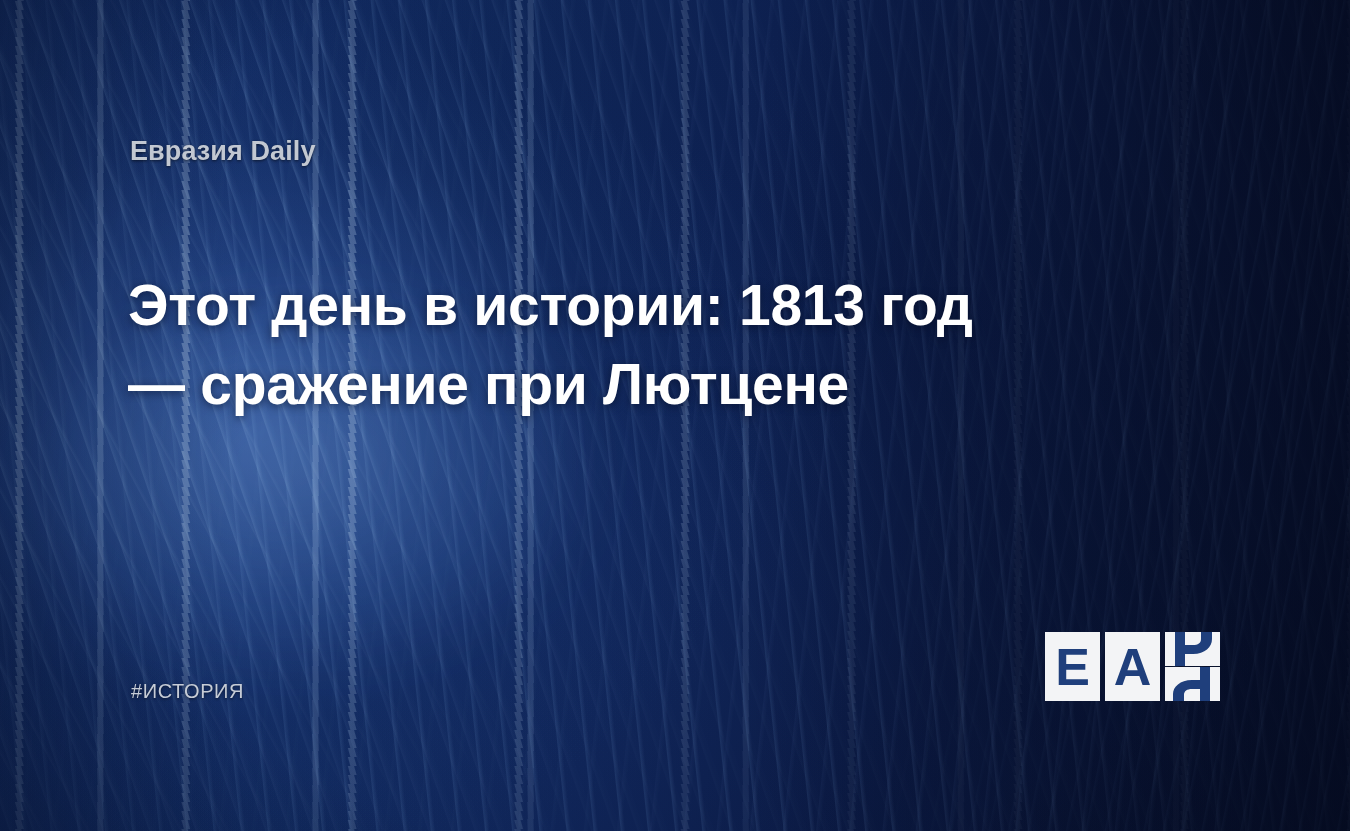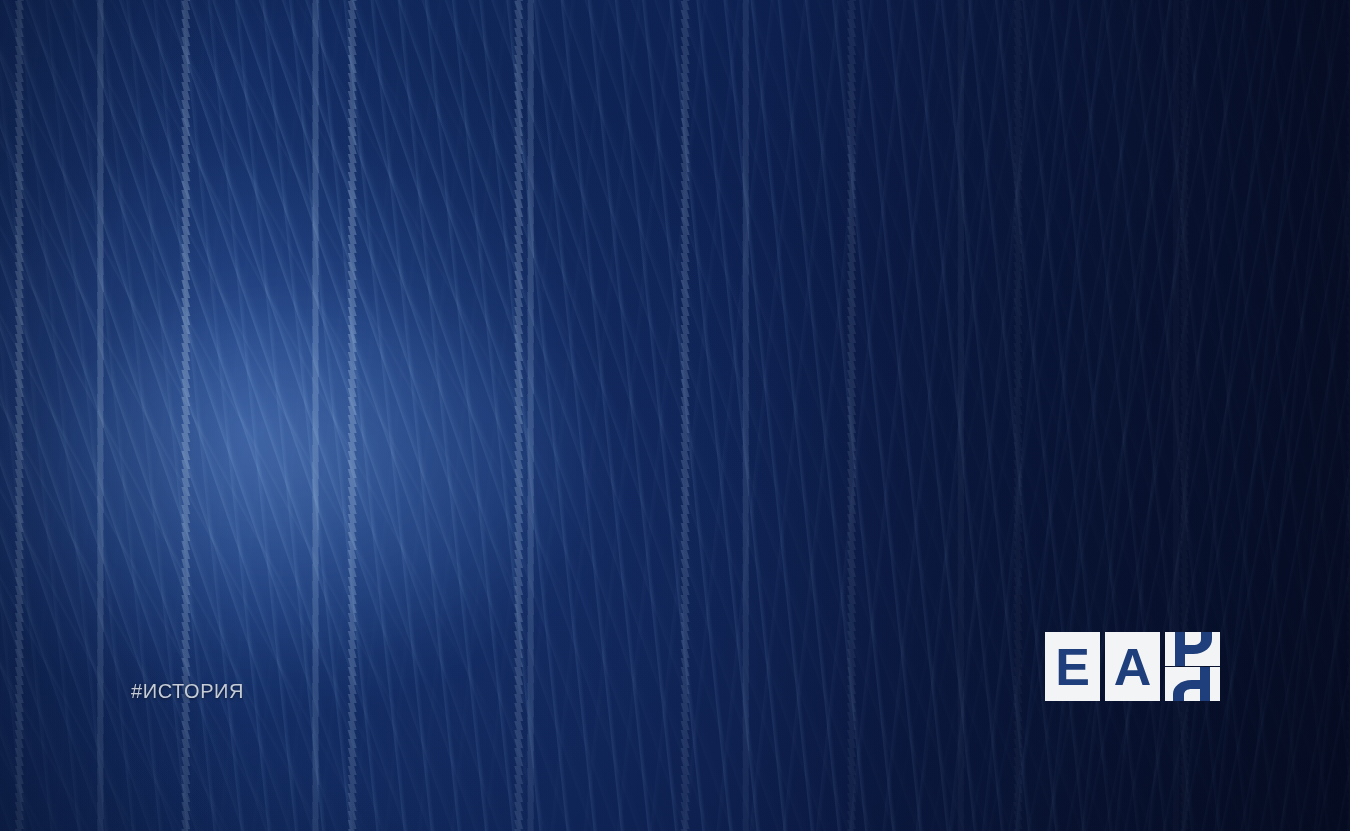--- a/index.html
+++ b/index.html
@@ -263,21 +263,23 @@
     <div class="trail-layer tl-c"></div>
     <div class="trail-layer tl-d"></div>
     <div class="trail-layer tl-e"></div>
     <div class="tl-spark"></div>
   </div>
   <div class="bg-glow"></div>
   <div class="bg-vignette"></div>
 
   <div class="content">
 
-
+    <div class="site-name">Евразия Daily</div>
+
+    <h1 class="headline">Этот день в истории: 1813 год — сражение при Лютцене</h1>
 
     <div class="tag">#ИСТОРИЯ</div>
 
     <div class="logo">
 
       <div class="logo-tile">
         <span class="logo-letter">E</span>
       </div>
 
       <div class="logo-tile">

